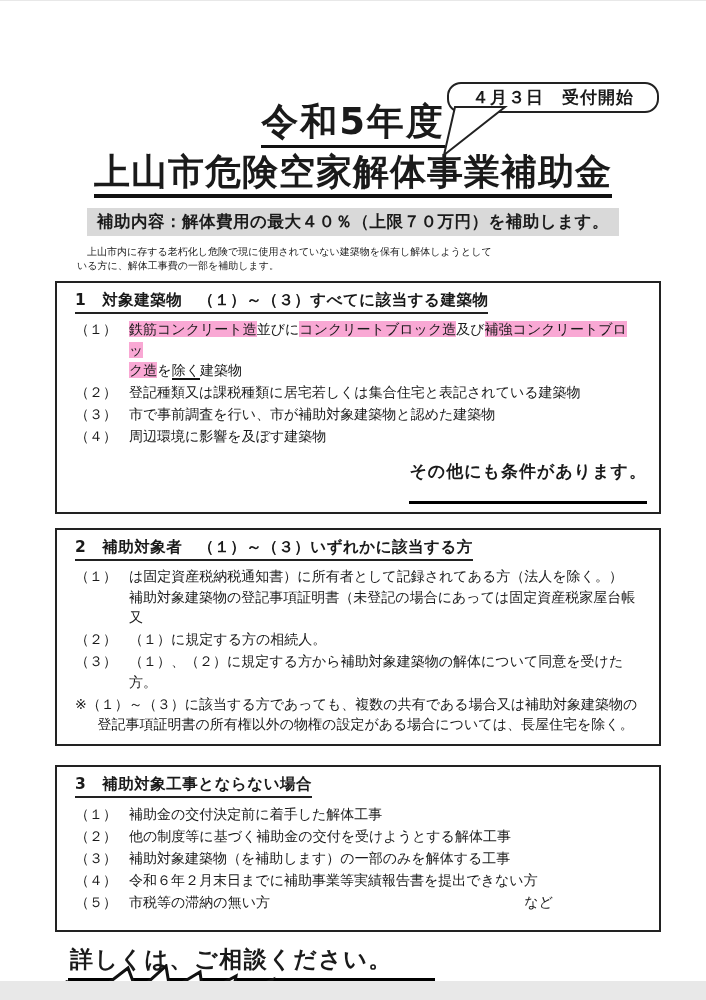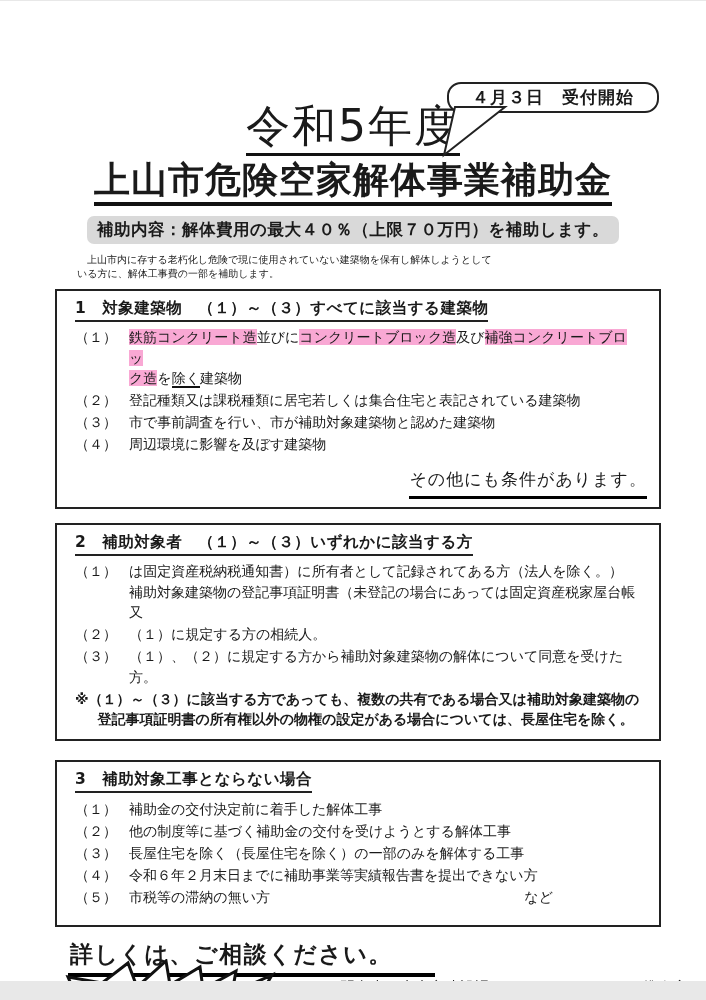--- a/index.html
+++ b/index.html
@@ -21,36 +21,35 @@
     padding:2px 10px;
     font-size:17px;font-weight:bold;text-align:center;
     letter-spacing:1px;
     background:#fff;
     z-index:2;
   }
   .balloon-tail{position:absolute;top:104px;left:432px;z-index:3;}
   .titles{padding-top:100px;text-align:center;line-height:1.15;}
   .title1{
     display:inline-block;
-    font-size:44px;font-weight:400;letter-spacing:2px;
+    font-size:37px;font-weight:700;letter-spacing:2px;
     border-bottom:3px solid #111;padding-bottom:1px;
   }
   .title2{
     display:inline-block;
     font-size:36px;font-weight:900;letter-spacing:1px;
     border-bottom:4px solid #111;padding-bottom:2px;
     margin-top:3px;
   }
   .subtitle-wrap{text-align:center;margin-top:10px;}
   .subtitle{
     display:inline-block;
     background:#d9d9d9;
     font-size:16.5px;font-weight:bold;letter-spacing:0.5px;
     padding:3px 10px;
-    border-radius:7px;
   }
   
   .intro{
     margin:9px 45px 7px 77px;
     font-size:10px;line-height:1.45;
   }
   .intro .l1{text-indent:1em;}
   
   .box{
     width:606px;margin-left:55px;
@@ -67,29 +66,29 @@
     font-size:15.5px;font-weight:bold;letter-spacing:0.5px;
     border-bottom:2px solid #222;
     padding-bottom:1px;margin-bottom:4px;
   }
   .item{display:flex;font-size:14px;line-height:20.5px;margin:1.5px 0;}
   .item .num{flex:0 0 54px;}
   .item .txt{flex:1;}
   .hl{background:#f9a8d4;}
   .ul{border-bottom:2px solid #111;}
   .wrap-indent{display:block;}
-  .note-free{font-size:14px;line-height:20.5px;margin:1.5px 0;font-weight:bold;}
+  .note-free{font-size:14px;line-height:20.5px;margin:1.5px 0;}
   .note-free .l2{display:block;padding-left:1.6em;}
   .box-note{
     text-align:right;margin-top:13px;margin-right:-6px;
   }
   .box-note span{
     display:inline-block;
-    font-size:17px;font-weight:400;letter-spacing:1px;
-    border-bottom:3px solid #000;padding-bottom:5px;
+    font-size:17px;font-weight:700;letter-spacing:1px;
+    border-bottom:3px solid #000;padding-bottom:18px;
   }
   .suffix{margin-left:auto;margin-right:88px;}
   
   .footer{position:relative;height:230px;}
   .footer-headline{
     display:inline-block;
     margin:12px 0 0 68px;
     font-size:23px;font-weight:900;letter-spacing:1.5px;
     border-bottom:4px solid #000;
     padding:0 42px 3px 2px;
@@ -181,21 +180,21 @@
     <div class="item">
       <span class="num">（１）</span>
       <span class="txt">補助金の交付決定前に着手した解体工事</span>
     </div>
     <div class="item">
       <span class="num">（２）</span>
       <span class="txt">他の制度等に基づく補助金の交付を受けようとする解体工事</span>
     </div>
     <div class="item">
       <span class="num">（３）</span>
-      <span class="txt">長屋住宅を除く（長屋住宅を除く）の一部のみを解体する工事</span>
+      <span class="txt">補助対象建築物（を補助します）の一部のみを解体する工事</span>
     </div>
     <div class="item">
       <span class="num">（４）</span>
       <span class="txt">令和６年２月末日までに補助事業等実績報告書を提出できない方</span>
     </div>
     <div class="item">
       <span class="num">（５）</span>
       <span class="txt">市税等の滞納の無い方</span>
       <span class="suffix">など</span>
     </div>

